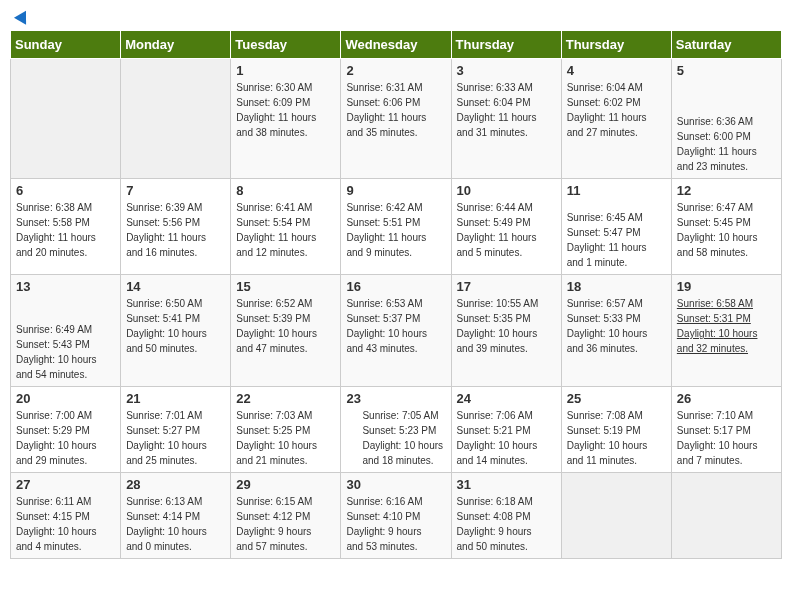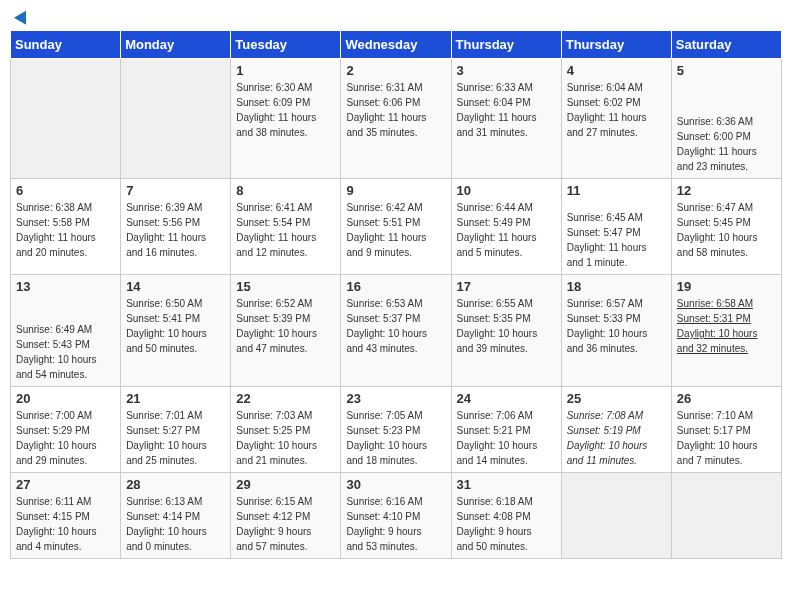--- a/index.html
+++ b/index.html
@@ -58,21 +58,21 @@
     .calendar-subtitle {
       font-size: 15px;
       color: #555;
     }
     table {
       width: 100%;
       border-collapse: collapse;
       table-layout: fixed;
     }
     thead tr th {
-      background: #1d4ed8;
+      background: #4d7c0f;
       color: #fff;
       font-size: 13px;
       font-weight: bold;
       padding: 6px 4px;
       text-align: left;
       border: 1px solid #fff;
     }
     tbody tr td {
       vertical-align: top;
       border: 1px solid #ccc;
@@ -244,21 +244,21 @@
         </td>
         <td>
           <span class="day-number">16</span>
           <div class="day-info" style="white-space: pre-line;">Sunrise: 6:53 AM
 Sunset: 5:37 PM
 Daylight: 10 hours
 and 43 minutes.</div>
         </td>
         <td>
           <span class="day-number">17</span>
-          <div class="day-info" style="white-space: pre-line;">Sunrise: 6:55 AM
+          <div class="day-info" style="white-space: pre-line;">Sunrise: 10:55 AM
 Sunset: 5:35 PM
 Daylight: 10 hours
 and 39 minutes.</div>
         </td>
         <td>
           <span class="day-number">18</span>
           <div class="day-info" style="white-space: pre-line;">Sunrise: 6:57 AM
 Sunset: 5:33 PM
 Daylight: 10 hours
 and 36 minutes.</div>
@@ -288,35 +288,35 @@
         </td>
         <td>
           <span class="day-number">22</span>
           <div class="day-info" style="white-space: pre-line;">Sunrise: 7:03 AM
 Sunset: 5:25 PM
 Daylight: 10 hours
 and 21 minutes.</div>
         </td>
         <td>
           <span class="day-number">23</span>
-          <div class="day-info" style="white-space: pre-line;">Sunrise: 7:05 AM
+          <div class="day-info" style="white-space: pre-line; margin-left: 16px;">Sunrise: 7:05 AM
 Sunset: 5:23 PM
 Daylight: 10 hours
 and 18 minutes.</div>
         </td>
         <td>
           <span class="day-number">24</span>
           <div class="day-info" style="white-space: pre-line;">Sunrise: 7:06 AM
 Sunset: 5:21 PM
 Daylight: 10 hours
 and 14 minutes.</div>
         </td>
         <td>
           <span class="day-number">25</span>
-          <div class="day-info" style="white-space: pre-line; font-style: italic;">Sunrise: 7:08 AM
+          <div class="day-info" style="white-space: pre-line;">Sunrise: 7:08 AM
 Sunset: 5:19 PM
 Daylight: 10 hours
 and 11 minutes.</div>
         </td>
         <td>
           <span class="day-number">26</span>
           <div class="day-info" style="white-space: pre-line;">Sunrise: 7:10 AM
 Sunset: 5:17 PM
 Daylight: 10 hours
 and 7 minutes.</div>

